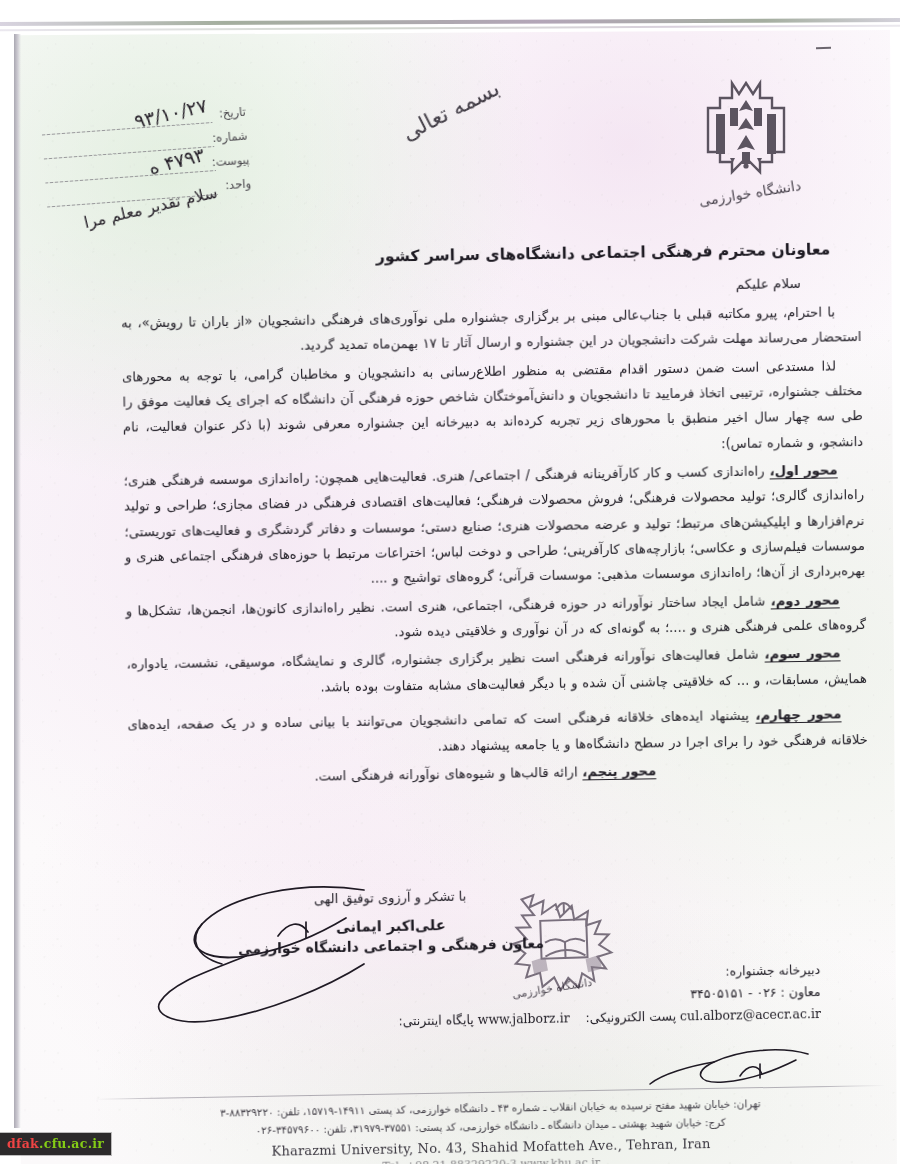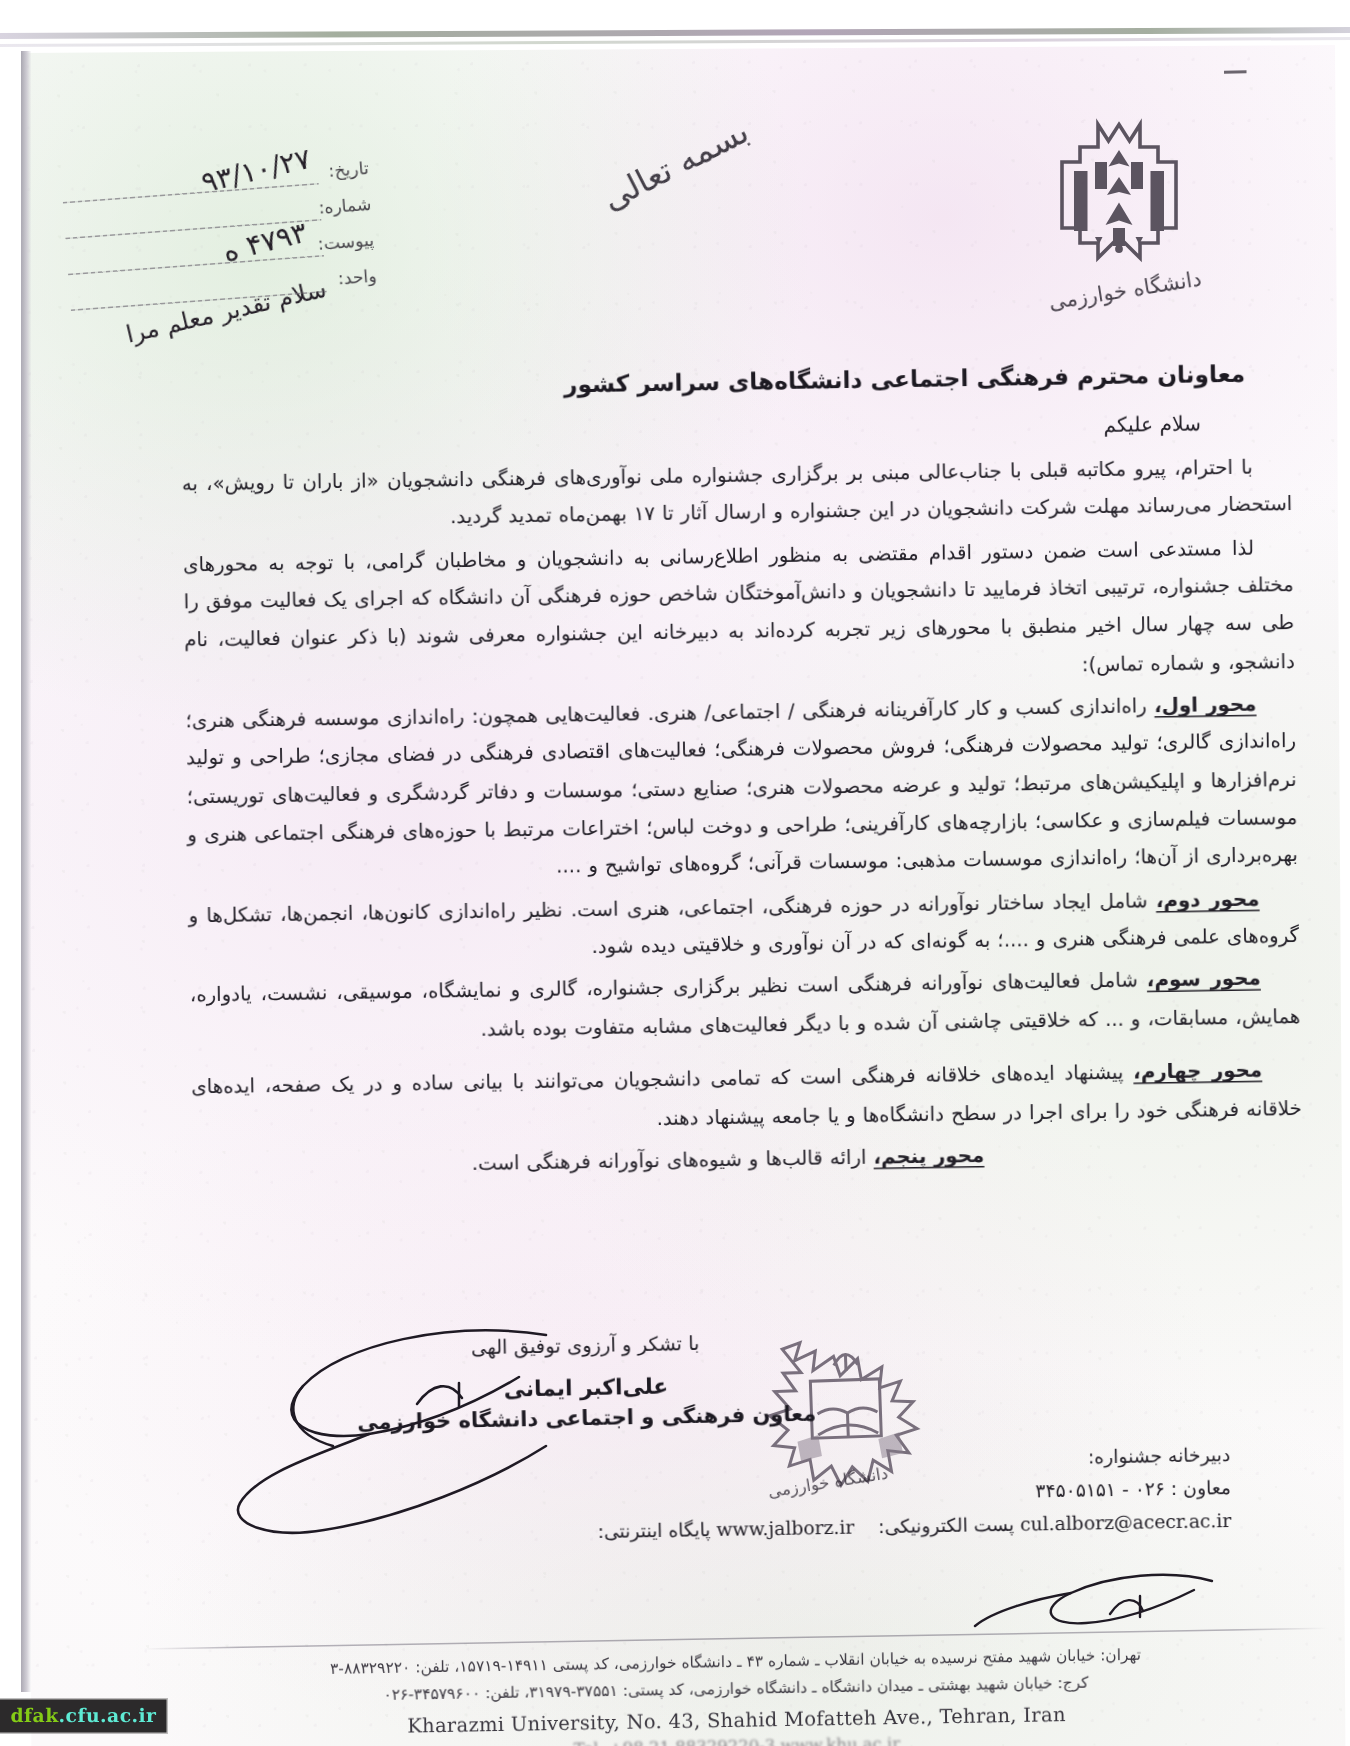--- a/index.html
+++ b/index.html
@@ -191,22 +191,22 @@
   #watermark{
     position:absolute;left:0px;top:1133px;
     background:#2c2a2b;
     padding:3px 7px 4px 7px;
     font-size:12.5px;font-weight:bold;
     font-family:"DejaVu Serif","Liberation Serif",serif;
     direction:ltr;letter-spacing:.3px;
     box-shadow:0 0 0 1px rgba(0,0,0,.25);
     z-index:40;
   }
-  #watermark .wm-a{color:#84cc16;}
-  #watermark .wm-b{color:#5eead4;}
+  #watermark .wm-a{color:#ef4444;}
+  #watermark .wm-b{color:#84cc16;}
 
   
   #dash{
     position:absolute;left:816px;top:47px;width:15px;height:2px;
     background:#3b363f;opacity:.75;transform:rotate(-1deg);
   }
 </style>
 </head>
 <body>
 

